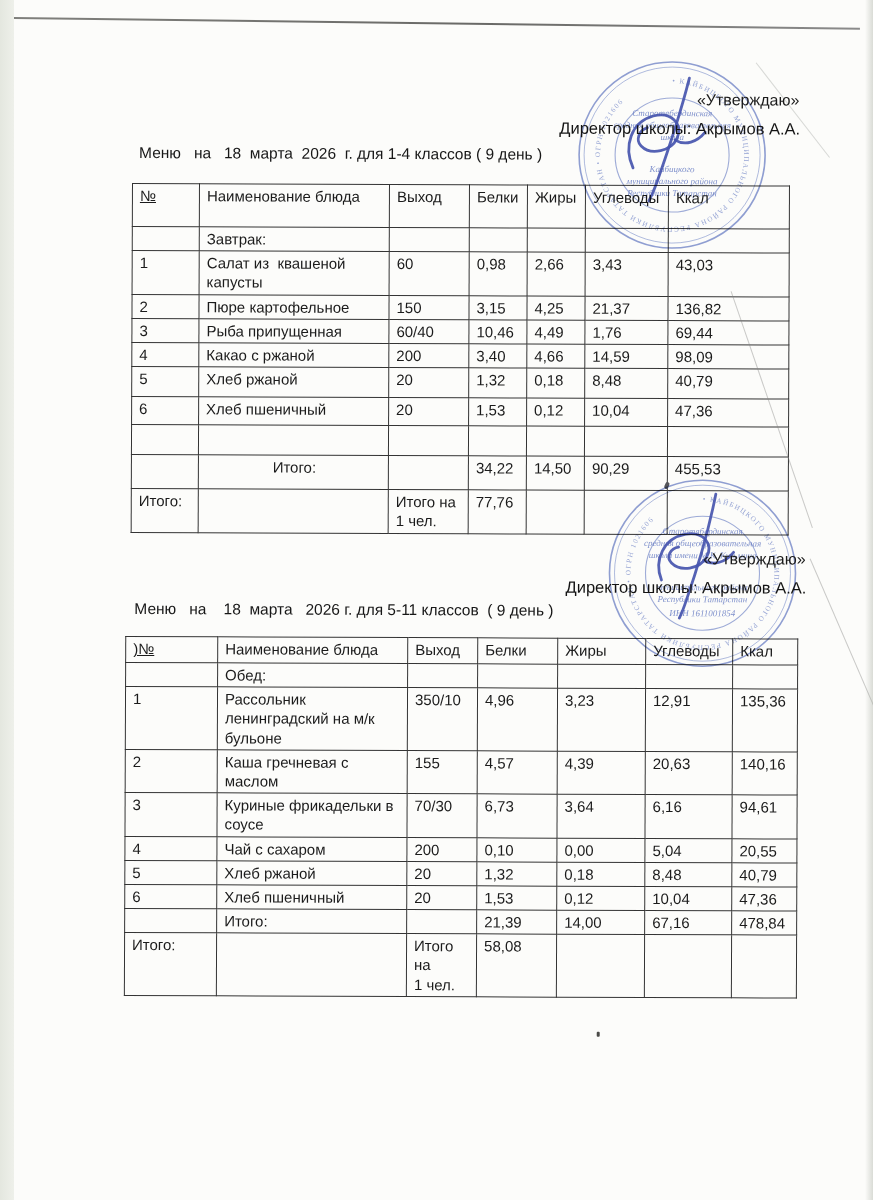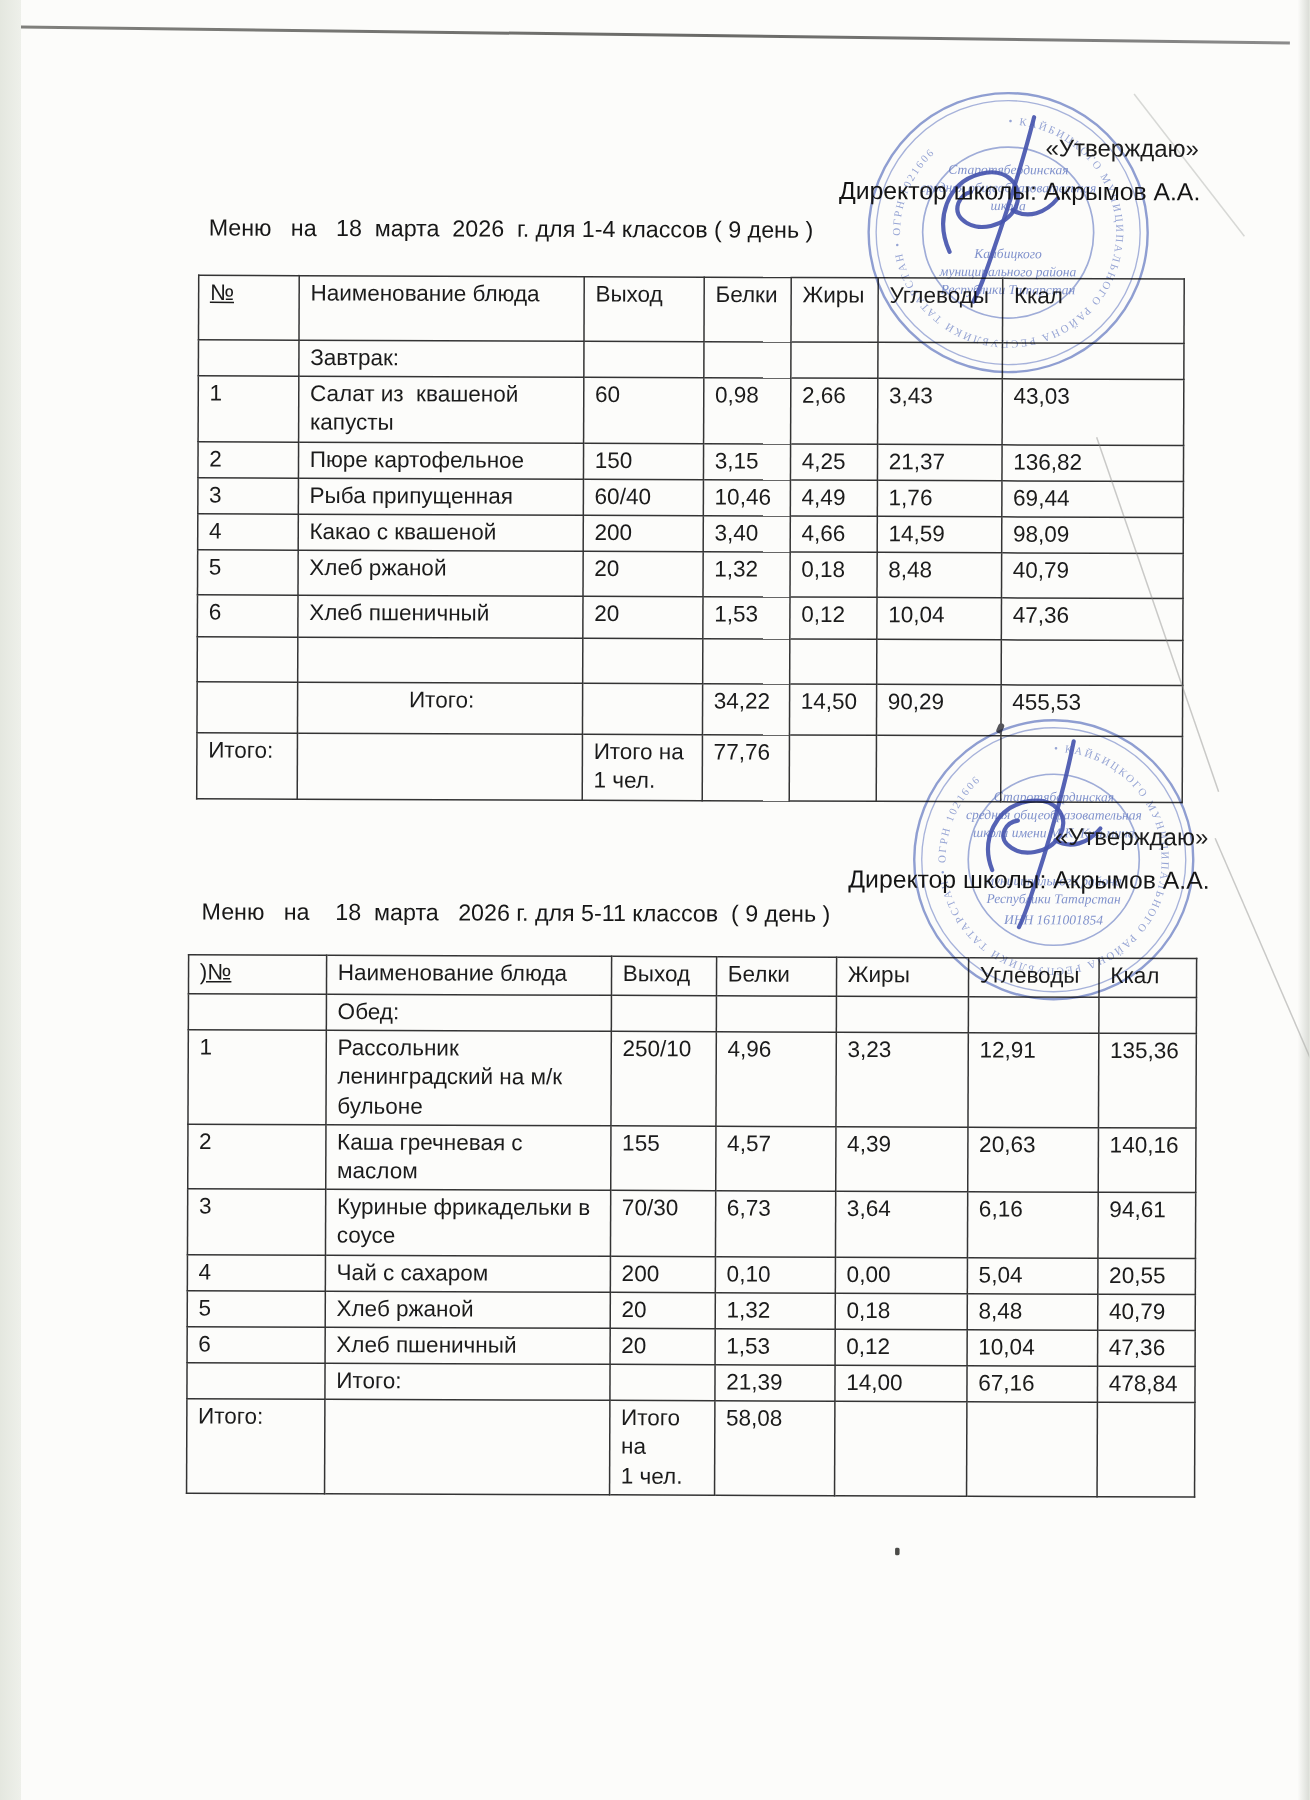--- a/index.html
+++ b/index.html
@@ -185,21 +185,21 @@
                 <td class="c0">3</td>
                 <td class="c1">Рыба припущенная</td>
                 <td class="c2">60/40</td>
                 <td class="c3">10,46</td>
                 <td class="c4">4,49</td>
                 <td class="c5">1,76</td>
                 <td class="c6">69,44</td>
               </tr>
               <tr class="dish-row">
                 <td class="c0">4</td>
-                <td class="c1">Какао с квашеной</td>
+                <td class="c1">Какао с ржаной</td>
                 <td class="c2">200</td>
                 <td class="c3">3,40</td>
                 <td class="c4">4,66</td>
                 <td class="c5">14,59</td>
                 <td class="c6">98,09</td>
               </tr>
               <tr class="dish-row">
                 <td class="c0">5</td>
                 <td class="c1">Хлеб ржаной</td>
                 <td class="c2">20</td>
@@ -303,21 +303,21 @@
                 <td class="c3"></td>
                 <td class="c4"></td>
                 <td class="c5"></td>
                 <td class="c6"></td>
               </tr>
               <tr class="dish-row">
                 <td class="c0">1</td>
                 <td class="c1">Рассольник
 ленинградский на м/к
 бульоне</td>
-                <td class="c2">250/10</td>
+                <td class="c2">350/10</td>
                 <td class="c3">4,96</td>
                 <td class="c4">3,23</td>
                 <td class="c5">12,91</td>
                 <td class="c6">135,36</td>
               </tr>
               <tr class="dish-row">
                 <td class="c0">2</td>
                 <td class="c1">Каша гречневая с маслом</td>
                 <td class="c2">155</td>
                 <td class="c3">4,57</td>

